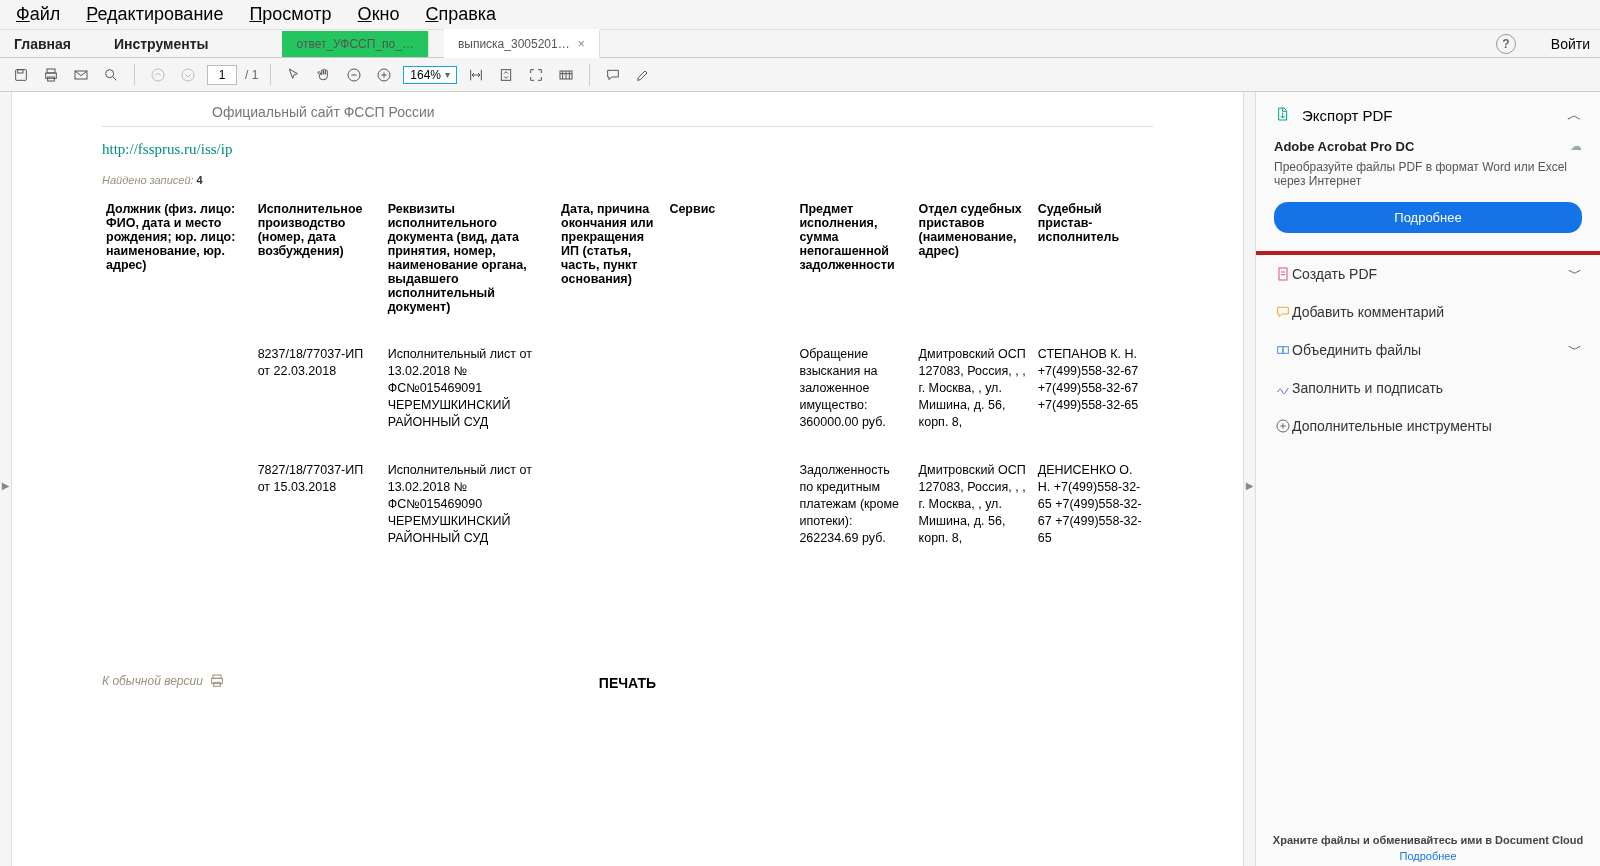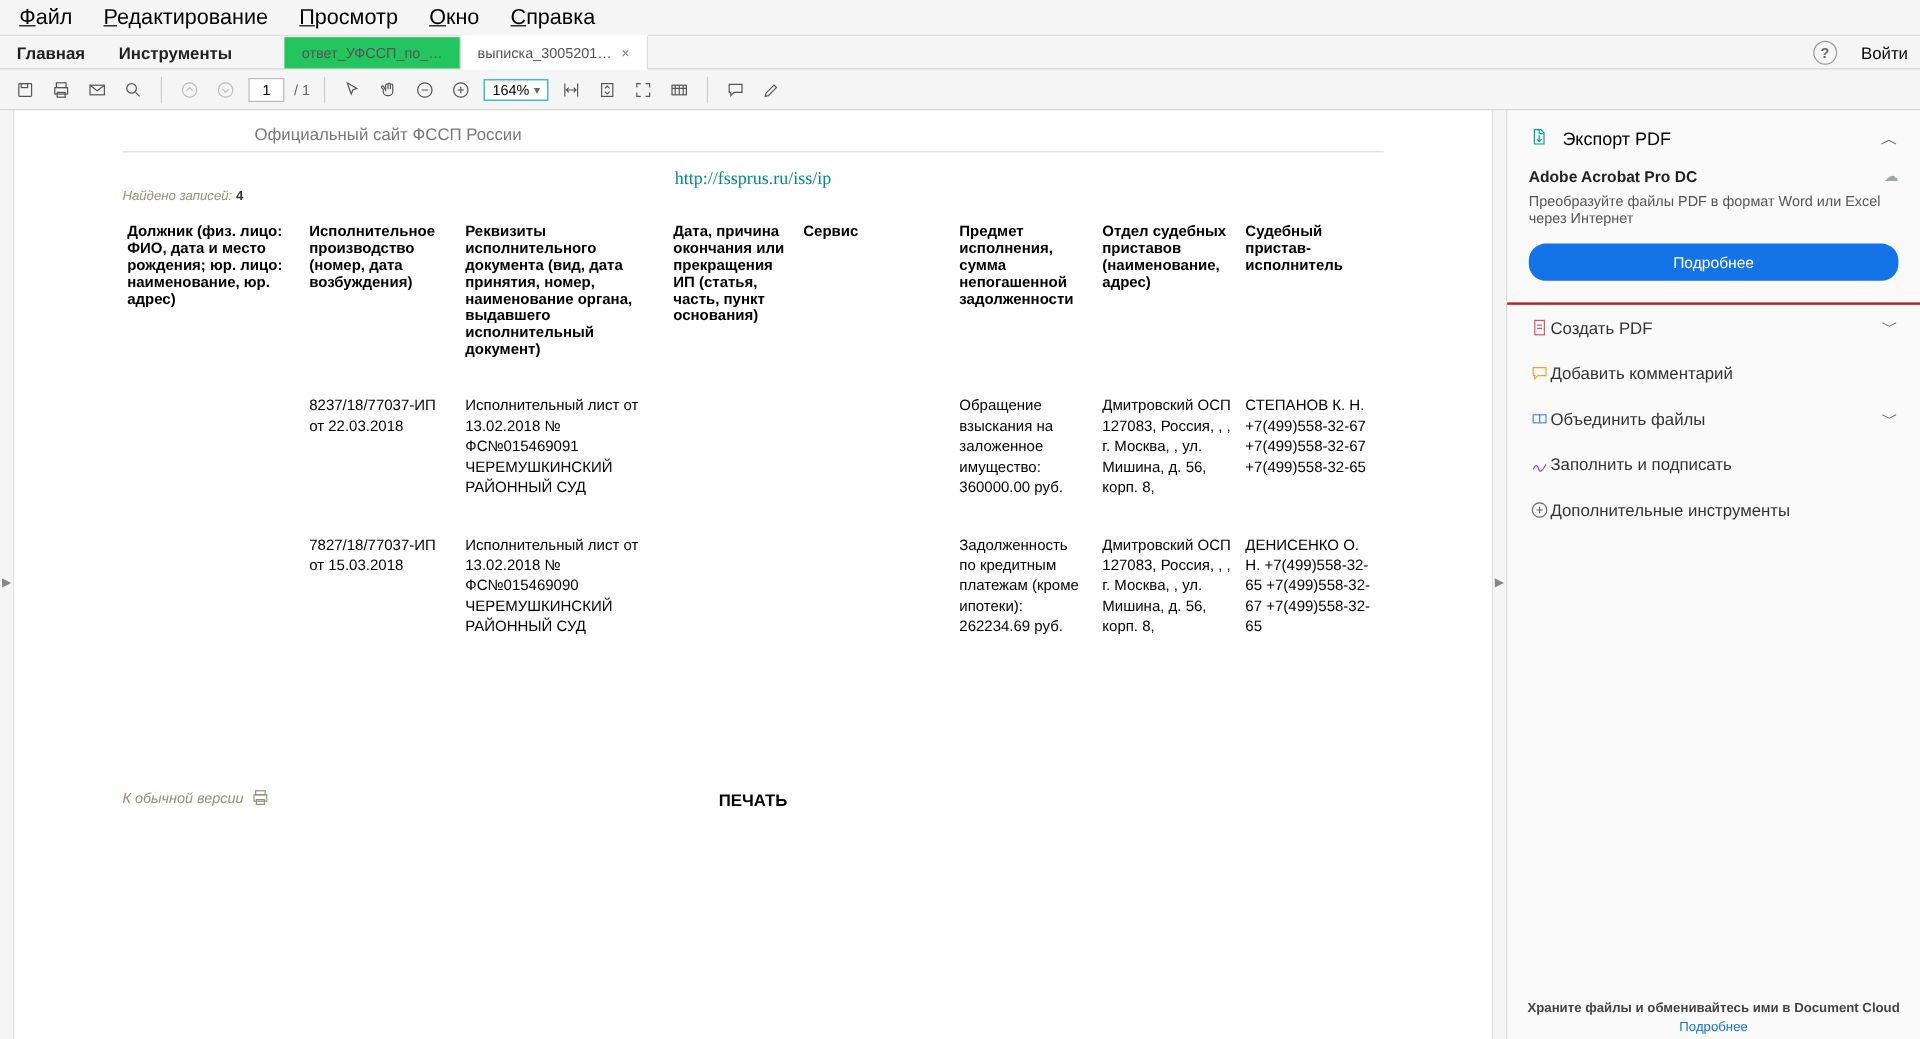--- a/index.html
+++ b/index.html
@@ -1,21 +1,21 @@
 <!DOCTYPE html>
 <html><head>
 <meta charset="utf-8">
 <style>
   * { box-sizing: border-box; margin: 0; padding: 0; }
   body { font-family: "Segoe UI", Arial, sans-serif; font-size: 12px; background: #fff; color: #000; overflow: hidden; width: 1600px; height: 866px; }
   .menubar { display: flex; gap: 14px; padding: 2px 10px; background: #f5f5f5; border-bottom: 1px solid #e0e0e0; font-size: 18px; }
   .menubar span { padding: 2px 6px; cursor: default; }
   .menubar span u { text-decoration: underline; }
 
-  .tabbar { display: flex; align-items: center; background: #f5f5f5; border-bottom: 1px solid #ccc; height: 28px; }
+  .tabbar { display: flex; align-items: center; background: #f5f5f5; border-bottom: 1px solid #ccc; height: 28px; gap: 15px; }
   .tabbar .maintab { padding: 6px 14px; font-size: 14px; font-weight: 600; color: #222; cursor: pointer; }
   .tabbar .doctab { display: flex; align-items: center; padding: 6px 14px; font-size: 12px; color: #555; background: #22c55e; border-right: 1px solid #ddd; min-width: 140px; cursor: pointer; }
   .tabbar .doctab.active { background: #fff; border-top: 2px solid #fff; border-bottom: 1px solid #fff; }
   .tabbar .doctab .close { margin-left: 8px; color: #888; }
   .tabbar .spacer { flex: 1; }
   .tabbar .help { width: 20px; height: 20px; border: 1px solid #999; border-radius: 50%; display: flex; align-items: center; justify-content: center; margin-right: 10px; color: #666; font-weight: bold; cursor: pointer; }
   .tabbar .login { font-size: 14px; padding: 6px 10px; cursor: pointer; }
 
   .toolbar { display: flex; align-items: center; background: #f5f5f5; border-bottom: 1px solid #ccc; height: 34px; padding: 0 10px; gap: 8px; }
   .toolbar .sep { width: 1px; height: 22px; background: #ccc; margin: 0 4px; }
@@ -31,21 +31,21 @@
   .docarea-wrap { flex: 1; position: relative; display: flex; }
   .leftcollapse, .rightcollapse { width: 12px; background: #f5f5f5; display: flex; align-items: center; justify-content: center; color: #888; font-size: 10px; cursor: pointer; border-right: 1px solid #ddd; }
   .rightcollapse { border-left: 1px solid #ddd; border-right: none; }
   .docarea { flex: 1; overflow: auto; background: #fff; position: relative; }
   .docarea::-webkit-scrollbar { width: 14px; }
   .docarea::-webkit-scrollbar-thumb { background: #c0c0c0; }
 
   .page { width: 100%; padding: 12px 90px 40px 90px; }
   .page .sitehead { color: #777; font-size: 14px; margin-bottom: 4px; margin-left: 110px; }
   .page hr { border: none; border-top: 1px solid #ddd; margin: 6px 0 14px 0; }
-  .page .linkrow { text-align: center; color: #008c7e; font-size: 15px; margin-bottom: 0; font-family: Georgia, serif; }
+  .page .linkrow { text-align: left; color: #008c7e; font-size: 15px; margin-bottom: 16px; font-family: Georgia, serif; }
   .page .crumbrow { display: flex; align-items: baseline; gap: 18px; margin-bottom: 18px; margin-left: 38px; }
   .page .back { font-family: Georgia, "Times New Roman", serif; font-size: 20px; font-weight: 600; }
   .page .crumbs { font-size: 15px; color: #222; }
   .page .found { font-size: 11px; color: #9a8f7a; font-style: italic; margin-bottom: 12px; }
   .page .found b { font-style: normal; color: #333; }
 
   table.data { width: 100%; border-collapse: collapse; font-size: 12.5px; table-layout: fixed; }
   table.data th { text-align: left; font-weight: 700; vertical-align: top; padding: 4px 8px 16px 4px; }
   table.data td { vertical-align: top; padding: 16px 8px 16px 4px; line-height: 1.35; }
   table.data col.c1 { width: 14%; }
@@ -54,21 +54,21 @@
   table.data col.c4 { width: 10%; }
   table.data col.c5 { width: 12%; }
   table.data col.c6 { width: 11%; }
   table.data col.c7 { width: 11%; }
   table.data col.c8 { width: 11%; }
 
   .normalver { font-style: italic; color: #9a8f7a; font-size: 12px; margin-top: 110px; display: inline-flex; align-items: center; gap: 6px; }
   .printbtn { text-align: center; font-weight: 700; font-size: 14px; margin-top: -14px; }
 
   .rightpanel { width: 345px; background: #fafafa; border-left: 1px solid #ddd; display: flex; flex-direction: column; }
-  .rp-section { border-bottom: 2px solid #b91c1c; }
+  .rp-section { border-bottom: 4px solid #b91c1c; }
   .rp-head { display: flex; align-items: center; padding: 14px 18px; font-size: 15px; gap: 12px; }
   .rp-head .chev { margin-left: auto; color: #555; }
   .rp-body { padding: 0 18px 18px 18px; font-size: 12px; color: #555; }
   .rp-body .title { font-weight: 700; color: #222; margin-bottom: 6px; font-size: 13px; }
   .rp-body .cloudicn { float: right; color: #9aa; }
   .rp-btn { display: block; width: 100%; background: #1473e6; color: #fff; text-align: center; padding: 8px; border-radius: 14px; margin-top: 14px; font-size: 13px; cursor: pointer; }
   .rp-tool { display: flex; align-items: center; padding: 10px 18px; font-size: 14px; color: #333; cursor: pointer; }
   .rp-tool .chev { margin-left: auto; color: #555; }
   .rp-tool .ticon { width: 18px; height: 18px; display: flex; align-items: center; justify-content: center; }
   .rp-footer { margin-top: auto; text-align: center; font-size: 11px; color: #444; padding: 16px; }

